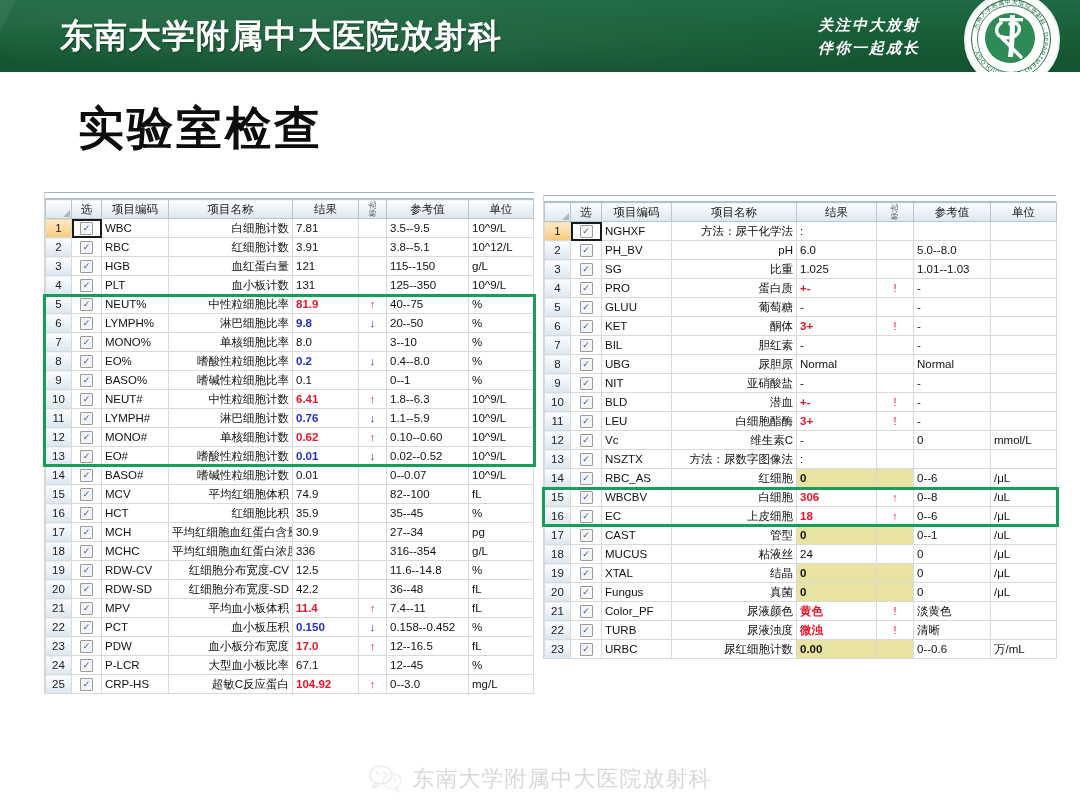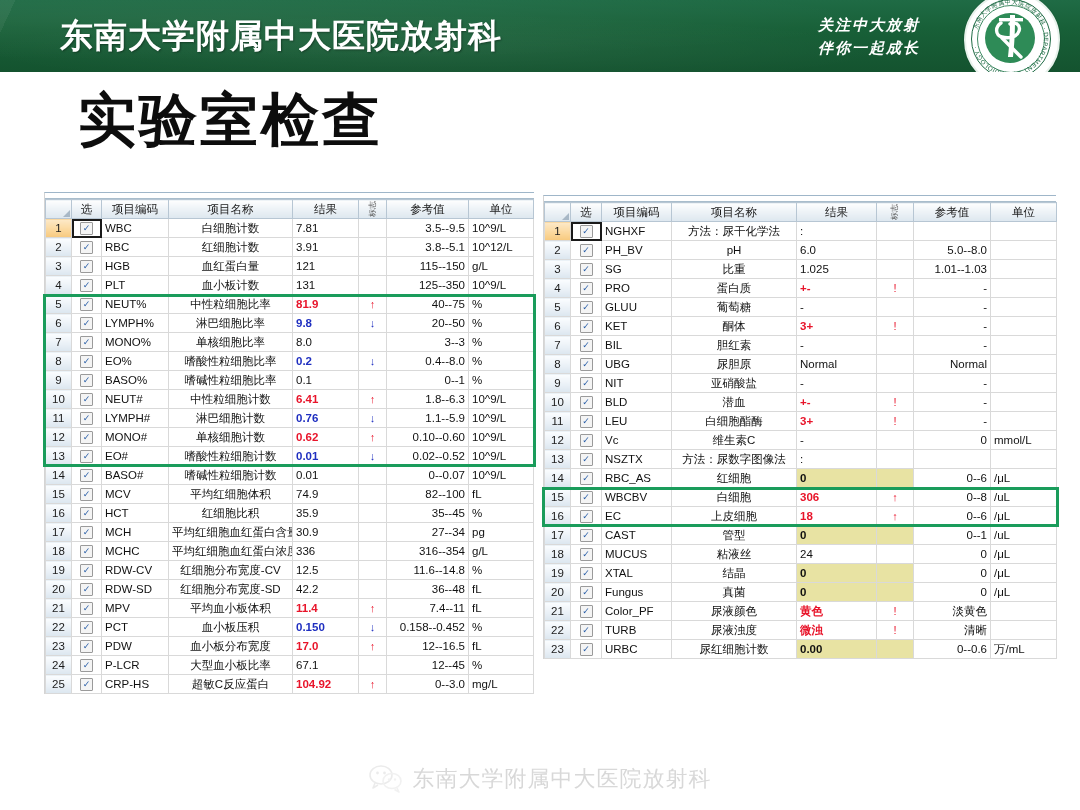--- a/index.html
+++ b/index.html
@@ -60,22 +60,22 @@
   .banner-logo .ringtext{
     position:absolute;left:0;top:0;width:88px;height:88px;
   }
   .banner-logo .ringtext text{
     font-size:6.2px;fill:#1f6b45;
     font-family:"Liberation Sans",sans-serif;letter-spacing:.4px;
   }
 
   
   .slide-title{
-    position:absolute;left:78px;top:85px;
-    font-size:58px;line-height:70px;color:#0d0d0d;
+    position:absolute;left:78px;top:93px;
+    font-size:46px;line-height:70px;color:#0d0d0d;
     font-family:"DejaVu Sans","Liberation Sans",sans-serif;
     font-weight:700;letter-spacing:3px;
   }
 
   
   .sheet{
     position:absolute;
     background:#ffffff;
     border-top:1px solid #9fb6c9;
     border-left:1px solid #d4d4d4;
@@ -132,30 +132,30 @@
   .cbx{
     display:inline-block;width:11px;height:11px;line-height:10px;
     border:1px solid #9a9a9a;background:#f4f4f4;border-radius:1px;
     font-size:9px;color:#2a5fa8;text-align:center;vertical-align:middle;
   }
   td.ck.active{
     outline:2px solid #1a1a1a;outline-offset:-2px;
     background:#ffffff;
   }
   td.code{text-align:left;}
-  td.nm{text-align:center;}
+  td.nm{text-align:right;}
   td.res{text-align:left;font-weight:400;}
   td.res.abn{font-weight:700;}
   td.res.hi{color:#e8142a;}
   td.res.lo{color:#1f2fc0;margin-top:40px;}
   td.flag{text-align:center;font-weight:700;font-size:11px;}
   td.flag.up{color:#e8142a;}
   td.flag.dn{color:#1f2fc0;}
   td.flag.ex{color:#e8142a;}
-  td.ref{text-align:right;}
+  td.ref{text-align:left;}
   td.unit{text-align:left;}
   td.ylw{background:#e8e3a3;}
 
   
   .hlbox{
     position:absolute;border:3px solid #1a9c5b;
     pointer-events:none;box-sizing:border-box;
   }
 
   
@@ -286,21 +286,21 @@
           <td class="ref">20--50</td>
           <td class="unit">%</td>
         </tr>
         <tr>
           <td class="rn">7</td>
           <td class="ck"><span class="cbx">✓</span></td>
           <td class="code">MONO%</td>
           <td class="nm">单核细胞比率</td>
           <td class="res">8.0</td>
           <td class="flag"></td>
-          <td class="ref">3--3</td>
+          <td class="ref">3--10</td>
           <td class="unit">%</td>
         </tr>
         <tr>
           <td class="rn">8</td>
           <td class="ck"><span class="cbx">✓</span></td>
           <td class="code">EO%</td>
           <td class="nm">嗜酸性粒细胞比率</td>
           <td class="res abn lo">0.2</td>
           <td class="flag dn">↓</td>
           <td class="ref">0.4--8.0</td>

